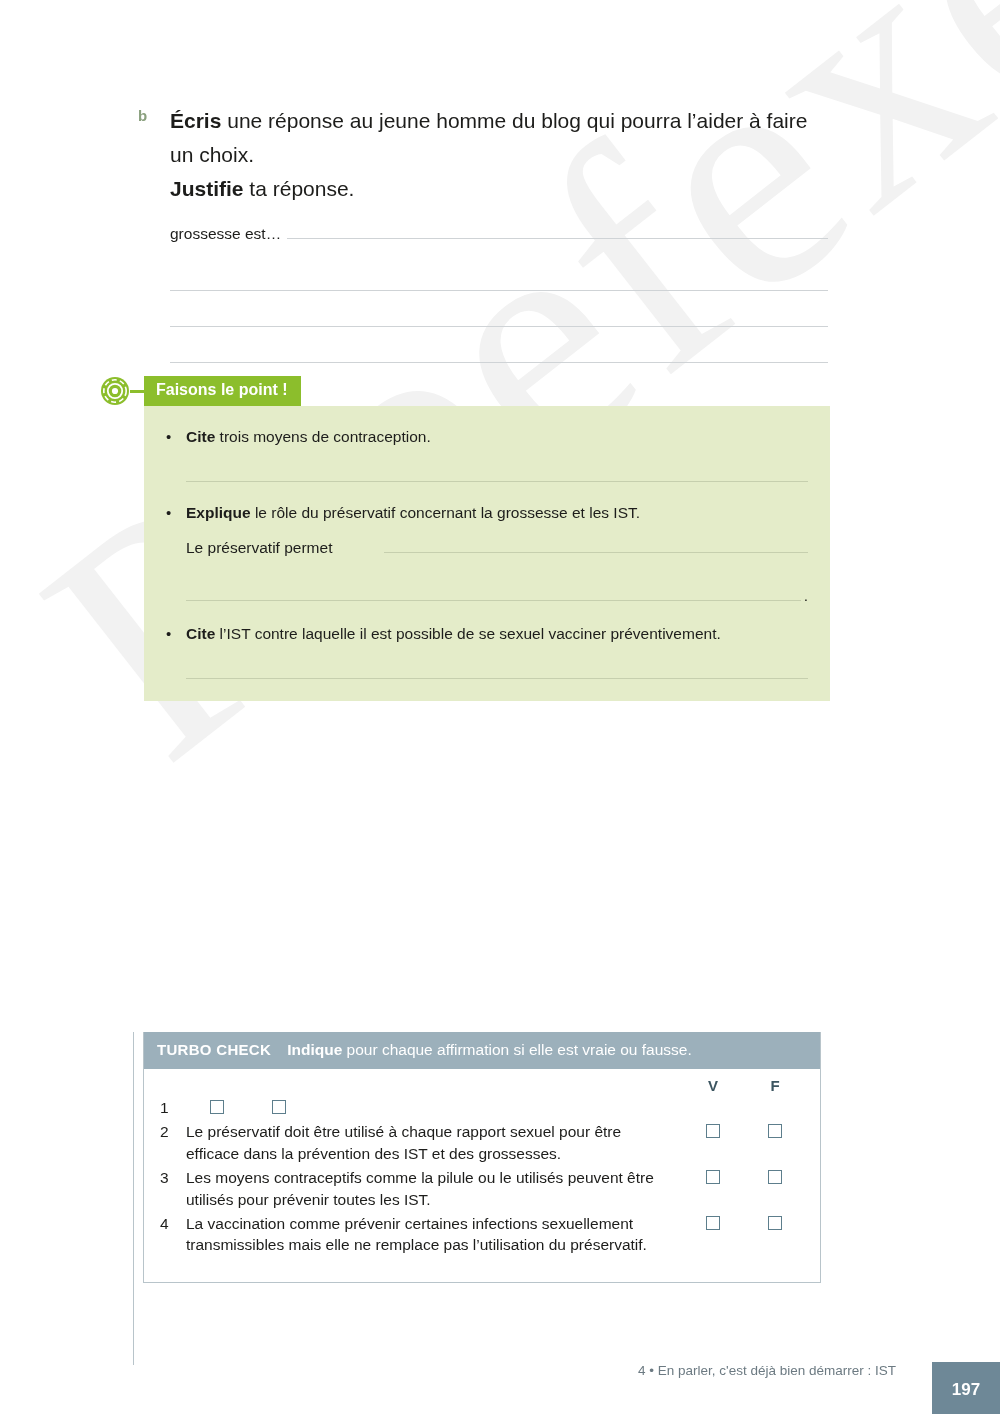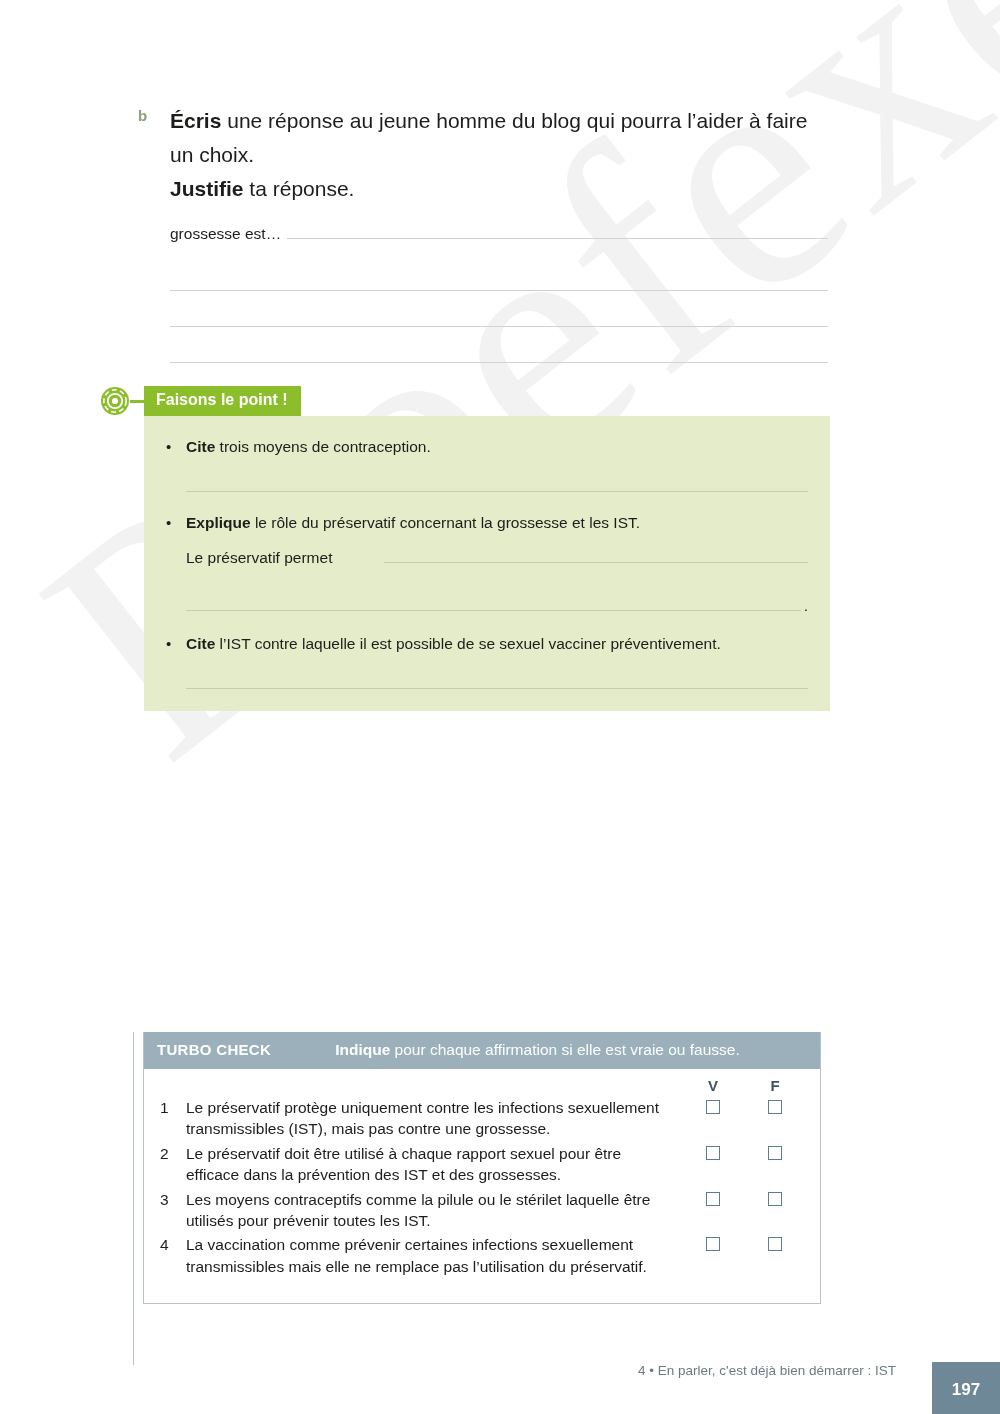--- a/index.html
+++ b/index.html
@@ -83,21 +83,21 @@
   .blank-line {
     border-bottom: 1px solid #cfd3d6;
     height: 35px;
   }
   .blank-line.first { margin-top: 12px; }
 
   
   .fp-wrap {
     position: absolute;
     left: 100px;
-    top: 386px;
+    top: 376px;
     width: 730px;
   }
   .fp-head {
     position: relative;
     display: flex;
     align-items: center;
     height: 30px;
   }
   .fp-icon {
     position: relative;
@@ -210,21 +210,21 @@
     font-weight: bold;
     letter-spacing: 0.3px;
     font-size: 15px;
     white-space: nowrap;
   }
   .tc-head .desc {
     margin-left: 16px;
     color: #ffffff;
     font-size: 15.5px;
   }
-  .tc-head .desc b { font-weight: bold; margin-left: 48px; }
+  .tc-head .desc b { font-weight: bold; }
 
   .tc-body { padding: 8px 0 26px 0; }
   .tc-colhead {
     display: flex;
     justify-content: flex-end;
     padding-right: 14px;
   }
   .tc-colhead span {
     width: 62px;
     text-align: center;
@@ -384,21 +384,20 @@
       </div>
 
       <div class="tc-body">
         <div class="tc-colhead">
           <span>V</span>
           <span>F</span>
         </div>
 
         <div class="tc-row">
           <span class="tc-num">1</span>
-          <span class="tc-stmt">Le préservatif protège uniquement contre les infections sexuellement transmissibles (IST), mais pas contre une grossesse.</span>
           <span class="tc-box-cell">
               <span class="tc-checkbox"></span>
             </span>
           <span class="tc-box-cell">
               <span class="tc-checkbox"></span>
             </span>
         </div>
 
         <div class="tc-row">
           <span class="tc-num">2</span>
@@ -406,21 +405,21 @@
           <span class="tc-box-cell">
               <span class="tc-checkbox"></span>
             </span>
           <span class="tc-box-cell">
               <span class="tc-checkbox"></span>
             </span>
         </div>
 
         <div class="tc-row">
           <span class="tc-num">3</span>
-          <span class="tc-stmt">Les moyens contraceptifs comme la pilule ou le stérilet laquelle être utilisés pour prévenir toutes les IST.</span>
+          <span class="tc-stmt">Les moyens contraceptifs comme la pilule ou le utilisés peuvent être utilisés pour prévenir toutes les IST.</span>
           <span class="tc-box-cell">
               <span class="tc-checkbox"></span>
             </span>
           <span class="tc-box-cell">
               <span class="tc-checkbox"></span>
             </span>
         </div>
 
         <div class="tc-row">
           <span class="tc-num">4</span>

